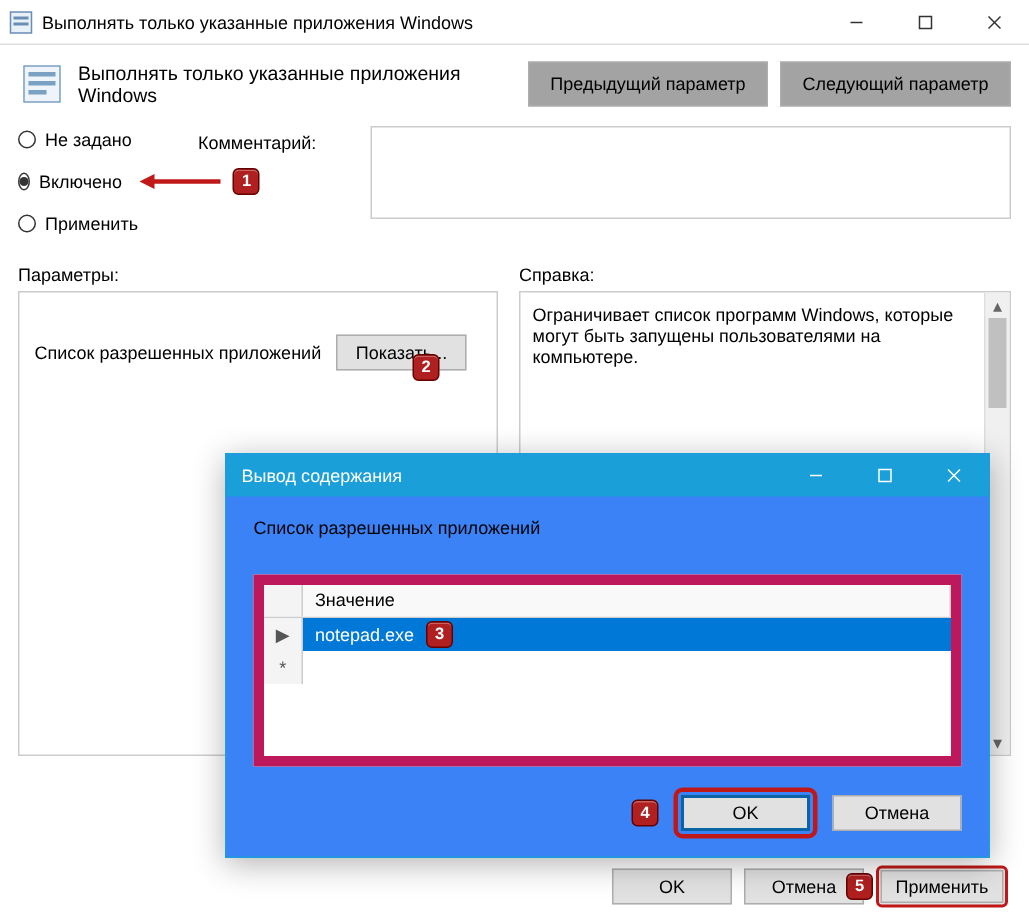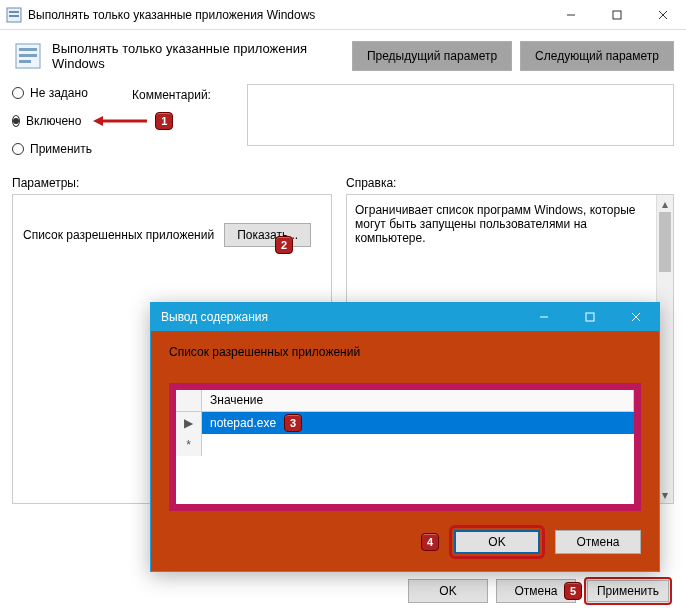--- a/index.html
+++ b/index.html
@@ -34,21 +34,21 @@
   .showbtn { height:24px; padding:0 12px; background:#e1e1e1; border:1px solid #adadad; cursor:pointer; font-size:12px;}
   .leftinner { display:flex; align-items:center; gap:10px;}
   .scrollbar { position:absolute; right:0; top:0; bottom:0; width:17px; background:#f0f0f0; border-left:1px solid #ddd;}
   .sbtn { height:17px; background:#f0f0f0; display:flex; align-items:center; justify-content:center; color:#666;}
   .sthumb { position:absolute; left:2px; right:2px; top:17px; height:60px; background:#c0c0c0;}
   .footer { position:absolute; bottom:10px; right:14px; display:flex; gap:8px; align-items:center;}
   .fbtn { height:24px; width:80px; background:#e1e1e1; border:1px solid #adadad; cursor:pointer; font-size:12px;}
   .fbtn.hl { border:2px solid #c01818; border-radius:4px; padding:1px; height:28px; width:88px;}
 
   
-  .dialog { position:absolute; left:150px; top:302px; width:510px; background:#c2410c; border:1px solid #1a9fd9; box-shadow: 0 4px 20px rgba(0,0,0,.3);}
+  .dialog { position:absolute; left:150px; top:302px; width:510px; background:#3b82f6; border:1px solid #1a9fd9; box-shadow: 0 4px 20px rgba(0,0,0,.3);}
   .dtitle { height:28px; background:#1a9fd9; color:#fff; display:flex; align-items:center; padding-left:10px; }
   .dtitle .dtxt { flex:1; font-size:12px;}
   .dwinbtn { width:46px; height:28px; display:flex; align-items:center; justify-content:center; color:#fff;}
   .dbody { padding:14px 18px 12px;}
   .grid { border:7px solid #be185d; height:128px; background:#fff; margin-top:24px; position:relative;}
   .ghead { display:flex; height:22px; background:#fff; border-bottom:1px solid #ccc;}
   .gh1 { width:26px; border-right:1px solid #ccc; background:#f4f4f4;}
   .gh2 { flex:1; padding:3px 8px; background:#f9f9f9; border-right:1px solid #ccc;}
   .grow { display:flex; height:22px;}
   .gc1 { width:26px; border-right:1px solid #ccc; background:#f4f4f4; display:flex; align-items:center; justify-content:center; color:#555;}

